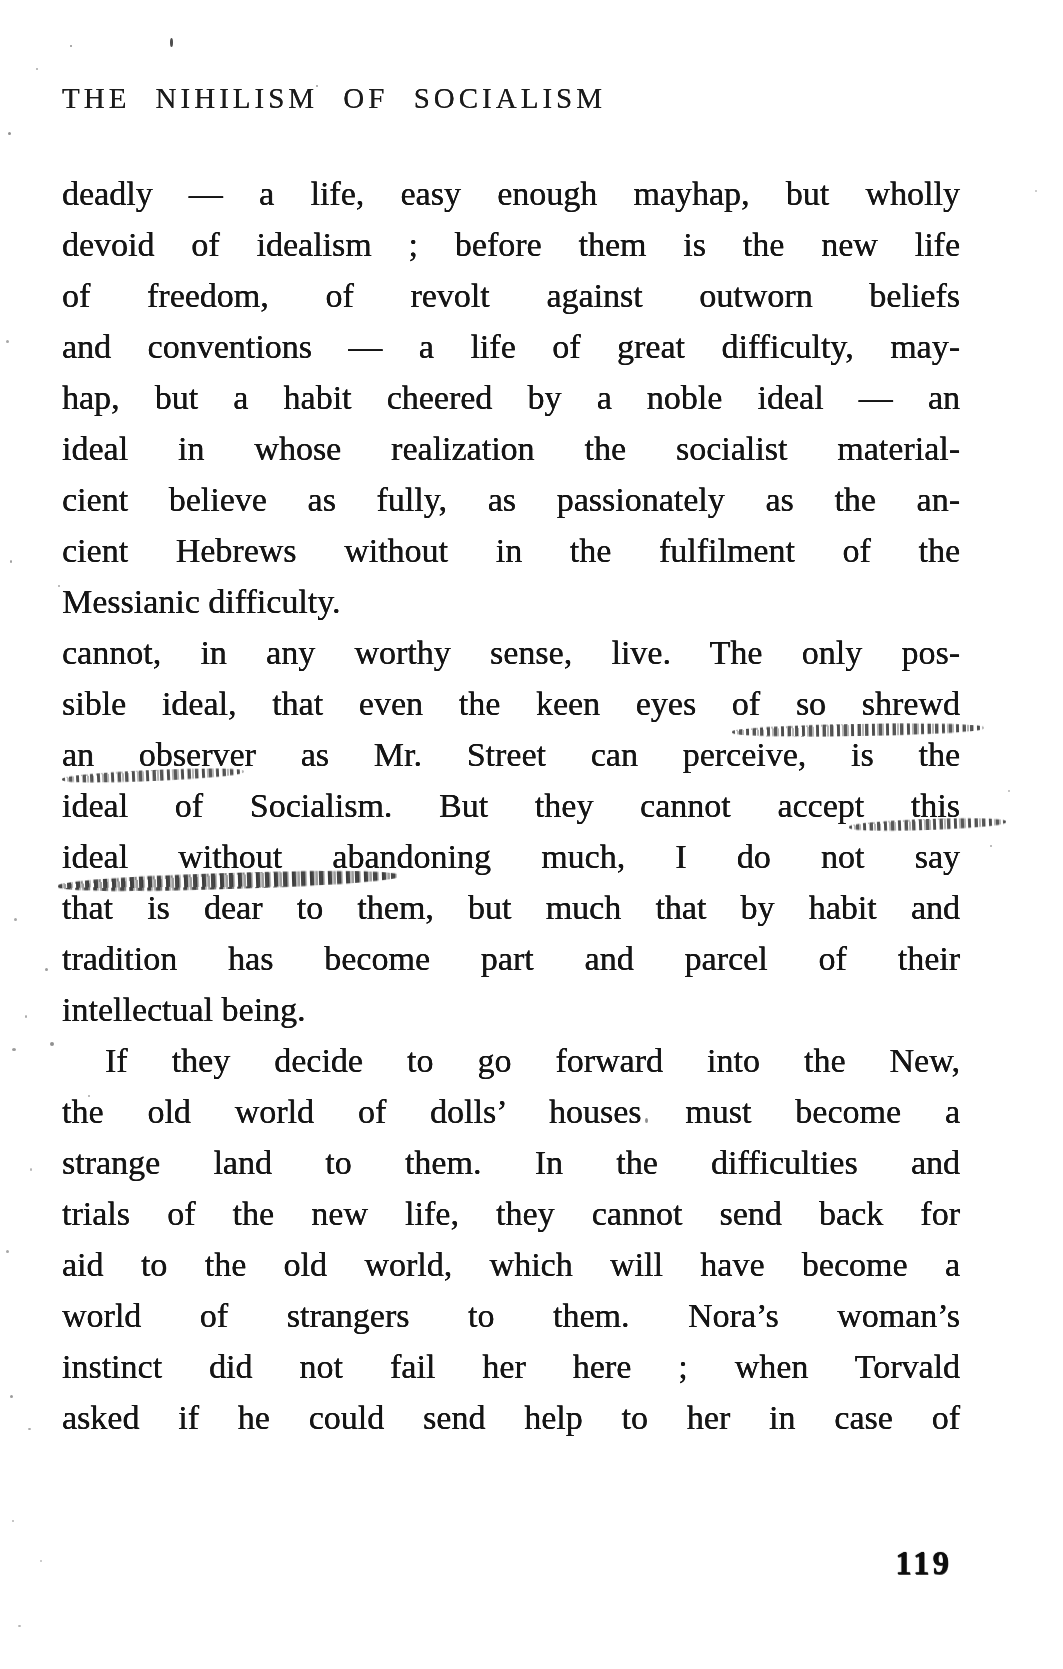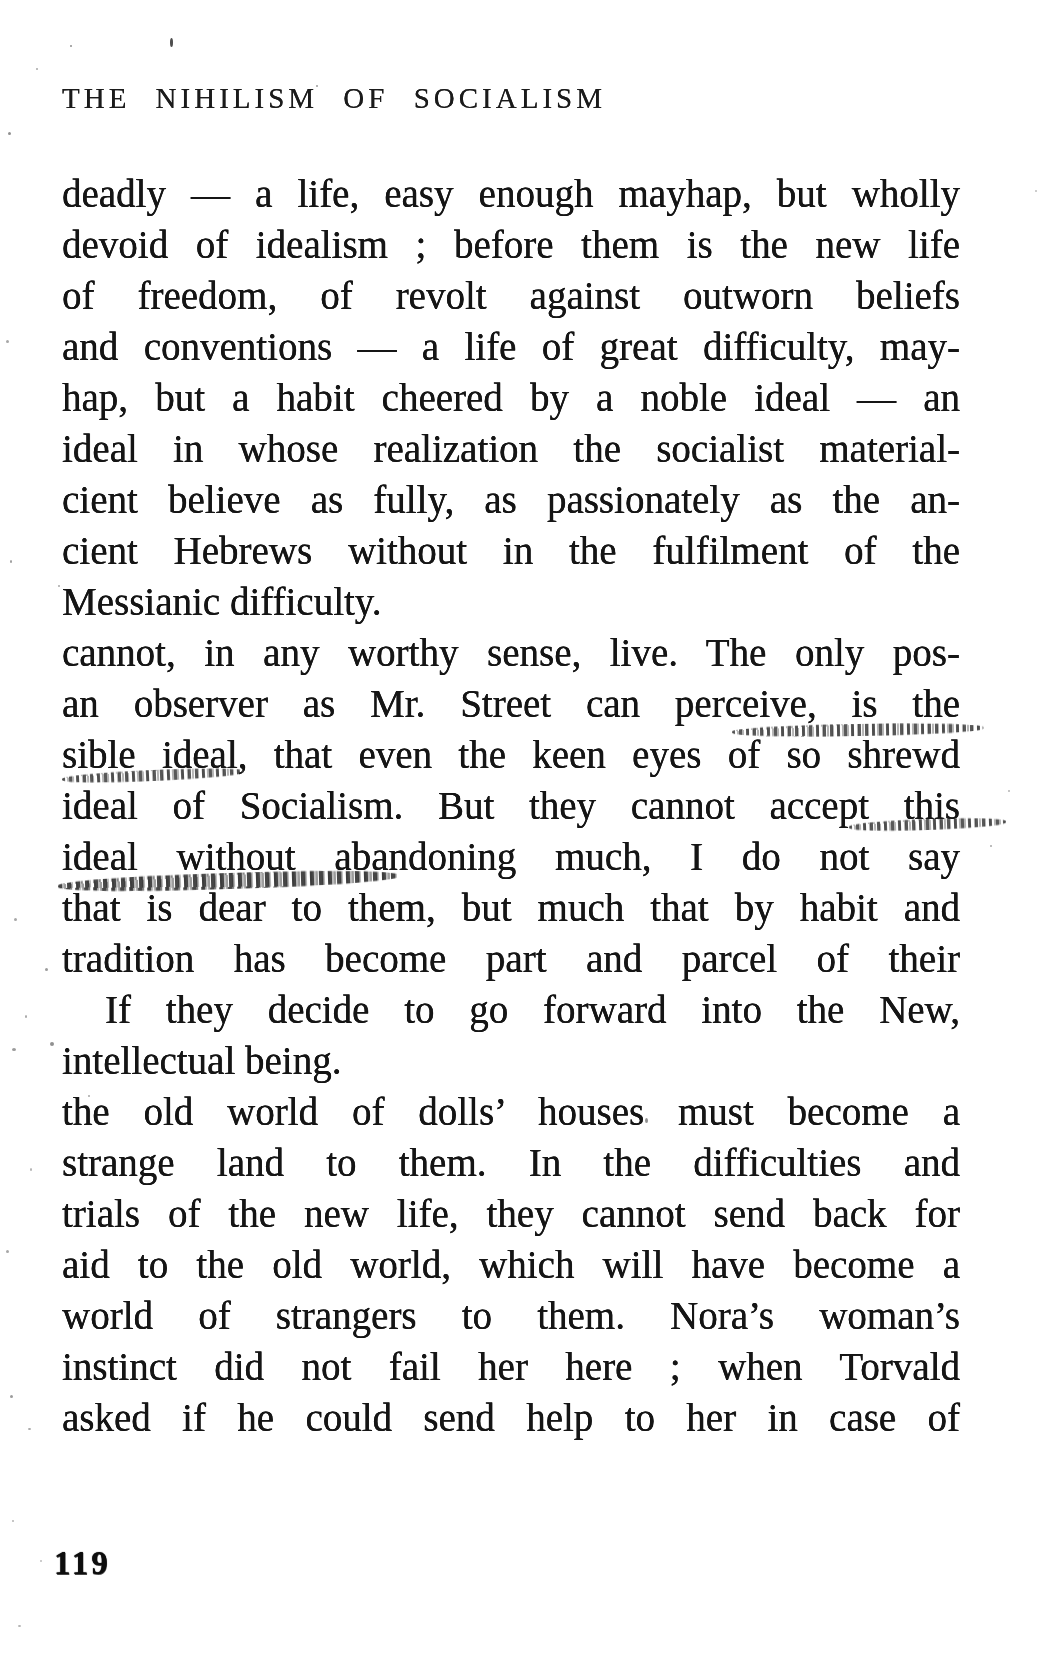--- a/index.html
+++ b/index.html
@@ -12,28 +12,28 @@
   .running-header{
     position:absolute;left:62px;top:82px;width:898px;
     text-align:left;font-size:29px;letter-spacing:4px;word-spacing:14px;
     color:#1b1b1b;
     text-shadow:0 0 .5px rgba(0,0,0,.85);
   }
   .body-text{
     position:absolute;left:62px;top:168px;width:898px;
   }
   .line{
-    height:51px;line-height:51px;font-size:39px;
+    height:51px;line-height:51px;font-size:34px;
     text-shadow:0 0 .5px rgba(0,0,0,.9), .3px .3px 0 rgba(0,0,0,.5);
   }
   .line.just{text-align:justify;text-align-last:justify}
   .line.indent{padding-left:43px}
   .page-number{
     position:absolute;left:54px;top:1545px;width:898px;
-    text-align:left;font-size:33px;font-weight:700;letter-spacing:3px;
+    text-align:right;font-size:33px;font-weight:700;letter-spacing:3px;
     color:#0d0d0d;
     text-shadow:0 0 1px rgba(0,0,0,.9), .5px .5px 0 rgba(0,0,0,.7);
   }
   .mark{
     position:absolute;border-radius:45%;filter:blur(.4px);opacity:.85;
   }
   .mark.light{
     background-image:
       repeating-linear-gradient(93deg, rgba(25,25,25,.85) 0 3px, transparent 3px 7px),
       repeating-linear-gradient(86deg, rgba(95,95,95,.55) 0 2px, transparent 2px 5px);
@@ -56,28 +56,28 @@
       <div class="line just">deadly — a life, easy enough mayhap, but wholly</div>
       <div class="line just">devoid of idealism ; before them is the new life</div>
       <div class="line just">of freedom, of revolt against outworn beliefs</div>
       <div class="line just">and conventions — a life of great difficulty, may-</div>
       <div class="line just">hap, but a habit cheered by a noble ideal — an</div>
       <div class="line just">ideal in whose realization the socialist material-</div>
       <div class="line just">cient believe as fully, as passionately as the an-</div>
       <div class="line just">cient Hebrews without in the fulfilment of the</div>
       <div class="line">Messianic difficulty.</div>
       <div class="line just">cannot, in any worthy sense, live.  The only pos-</div>
+      <div class="line just">sible ideal, that even the keen eyes of so shrewd</div>
       <div class="line just">an observer as Mr. Street can perceive, is the</div>
-      <div class="line just">sible ideal, that even the keen eyes of so shrewd</div>
       <div class="line just">ideal of Socialism.  But they cannot accept this</div>
       <div class="line just">ideal without abandoning much, I do not say</div>
       <div class="line just">that is dear to them, but much that by habit and</div>
       <div class="line just">tradition has become part and parcel of their</div>
+      <div class="line">intellectual being.</div>
       <div class="line just indent">If they decide to go forward into the New,</div>
-      <div class="line">intellectual being.</div>
       <div class="line just">the old world of dolls’ houses must become a</div>
       <div class="line just">strange land to them.  In the difficulties and</div>
       <div class="line just">trials of the new life, they cannot send back for</div>
       <div class="line just">aid to the old world, which will have become a</div>
       <div class="line just">world of strangers to them.  Nora’s woman’s</div>
       <div class="line just">instinct did not fail her here ; when Torvald</div>
       <div class="line just">asked if he could send help to her in case of</div>
     </div>
 
   <div>

